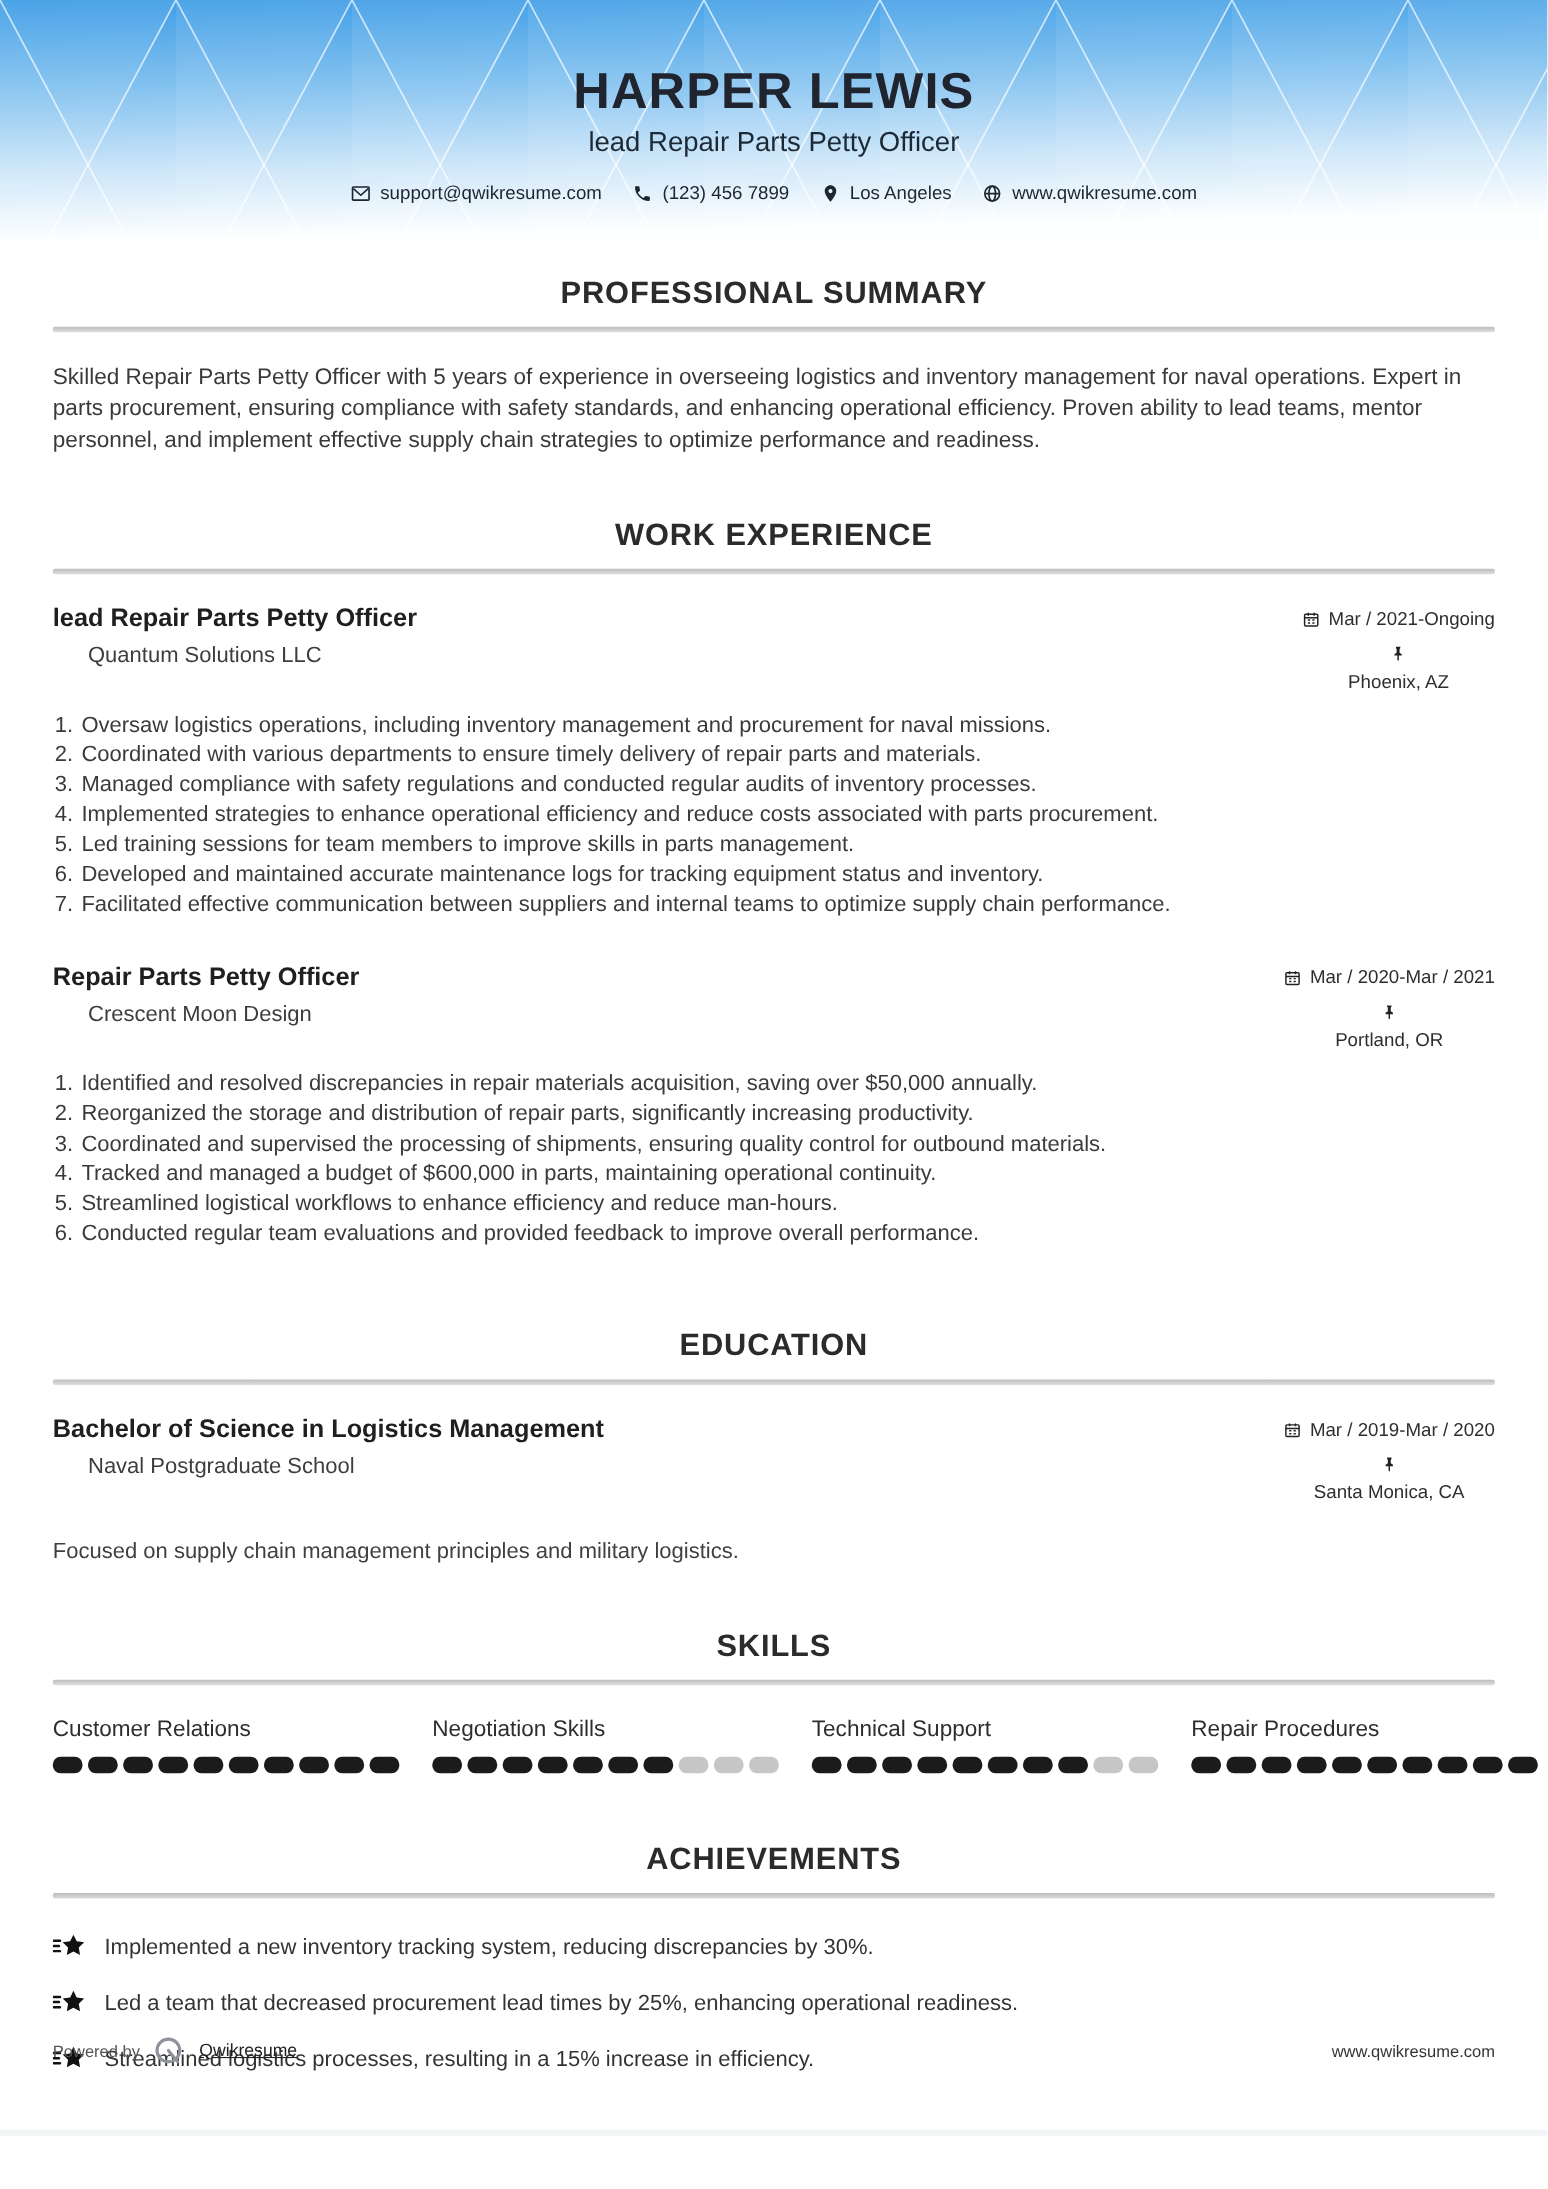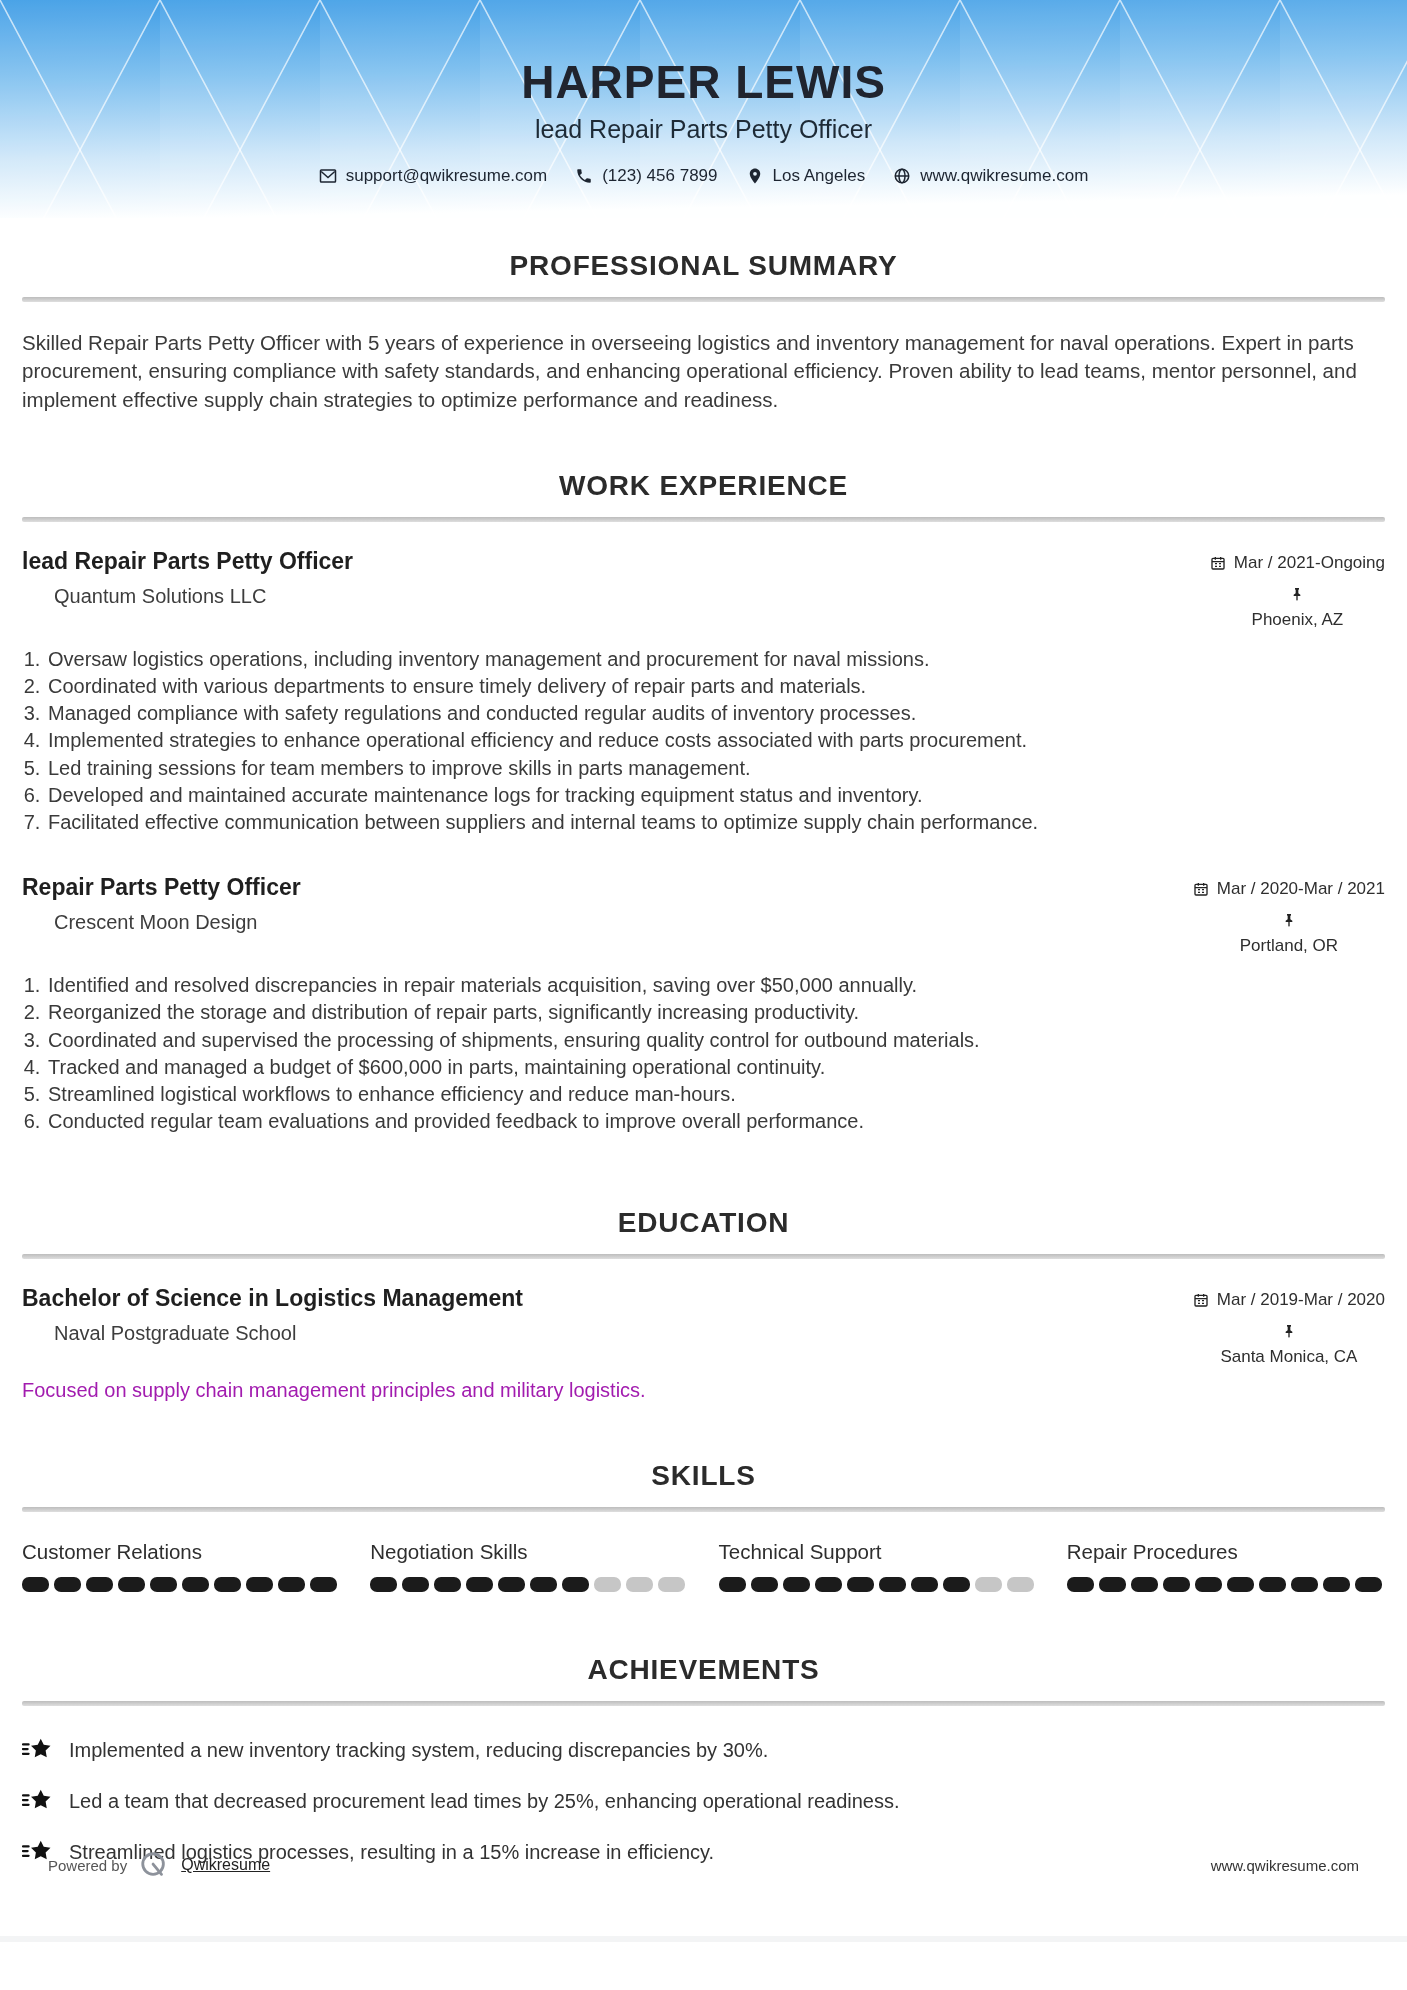--- a/index.html
+++ b/index.html
@@ -56,21 +56,21 @@
     gap: 14px;
     font-size: 17px;
     color: #1d2531;
   }
   .contact-item { display: inline-flex; align-items: center; gap: 9px; }
   .contact-item + .contact-item { margin-left: 14px; }
   .cicon { display: inline-flex; width: 18px; height: 18px; color: #1d2531; }
   .cicon svg { width: 100%; height: 100%; }
 
   
-  .content { padding: 0 22px; }
+  .content { padding: 0 48px; }
   .section-heading {
     text-align: center;
     font-size: 28px;
     font-weight: 700;
     letter-spacing: 0.8px;
     color: #2b2b2b;
   }
   .divider {
     margin-top: 15px;
     height: 5px;
@@ -105,21 +105,21 @@
 
   ol.bullets {
     margin-top: 16px;
     padding-left: 24px;
     font-size: 20px;
     line-height: 1.36;
     color: #3a3a3a;
   }
   ol.bullets li { padding-left: 2px; }
 
-  .edu-desc { margin-top: 12px; font-size: 20px; color: #a21caf; }
+  .edu-desc { margin-top: 32px; font-size: 20px; color: #404040; }
 
   
   .skills-grid {
     margin-top: 28px;
     display: grid;
     grid-template-columns: repeat(4, 1fr);
     column-gap: 30px;
   }
   .skill-name { font-size: 20.5px; color: #2e2e2e; }
   .skill-bar { margin-top: 13px; display: flex; gap: 5px; }

